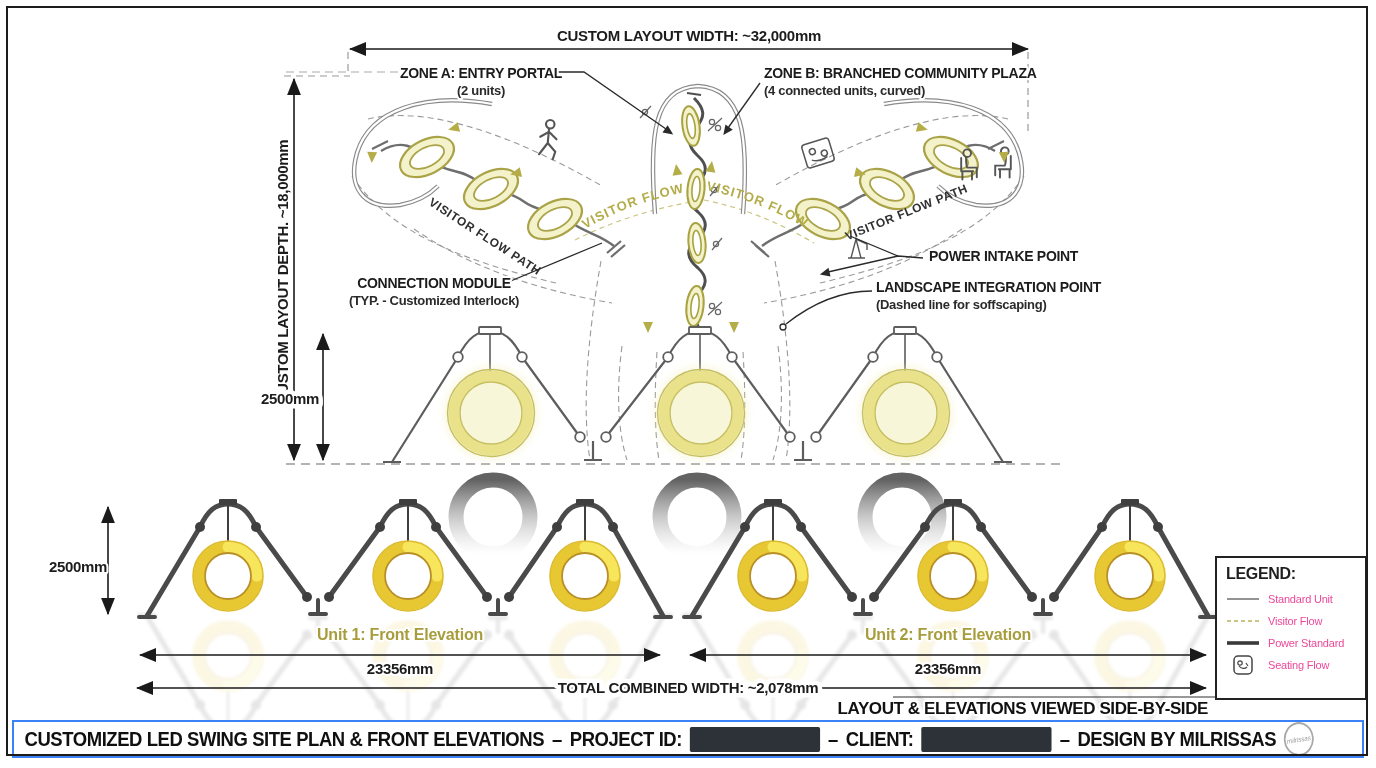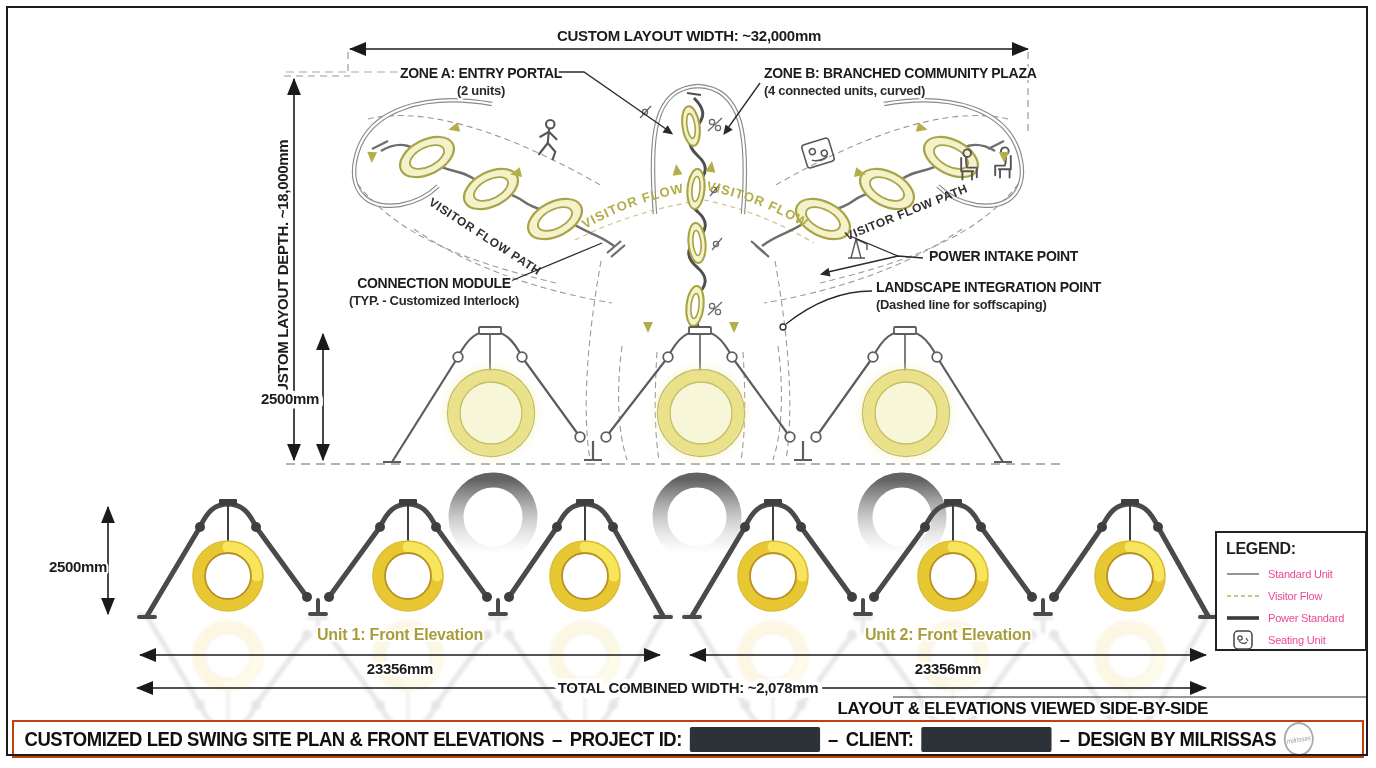--- a/index.html
+++ b/index.html
@@ -11,28 +11,28 @@
   .halo8{paint-order:stroke;stroke:#ffffff;stroke-width:9px;stroke-linejoin:round;}
   .dimtxt{font-size:15px;font-weight:700;fill:#1c1c1c;letter-spacing:-0.3px;}
   .lbl{font-size:14px;font-weight:700;fill:#1c1c1c;letter-spacing:-0.3px;}
   .sub{font-size:13px;font-weight:700;fill:#2a2a2a;letter-spacing:-0.3px;}
   .flowblack{font-size:12px;font-weight:700;fill:#2f2f2f;letter-spacing:0.6px;}
   .flowolive{font-size:13px;font-weight:700;fill:#b3ac49;letter-spacing:1.1px;}
   .unitlbl{font-size:16px;font-weight:700;fill:#a89d3d;letter-spacing:-0.2px;}
   .note{font-size:17px;font-weight:700;fill:#111;letter-spacing:-0.4px;}
 
   
-  .legend{left:1215px;top:531px;width:152px;height:120px;border:2px solid #222;
+  .legend{left:1215px;top:556px;width:152px;height:144px;border:2px solid #222;
           background:#fff;box-sizing:border-box;padding:7px 9px 0 9px;}
   .legend-title{font-size:16px;font-weight:700;letter-spacing:-0.3px;margin-bottom:5px;}
   .legend-row{display:flex;align-items:center;gap:8px;height:22px;}
   .legend-label{font-size:11px;letter-spacing:-0.2px;color:#ec4899;}
 
   
-  .titlebar{left:12px;top:720px;width:1352px;height:38px;border:2px solid #c2410c;
+  .titlebar{left:12px;top:720px;width:1352px;height:38px;border:2px solid #3b82f6;
             background:#fff;box-sizing:border-box;display:flex;align-items:center;overflow:hidden;}
   .tb-inner{transform:scaleX(0.88);transform-origin:0 50%;display:flex;align-items:center;
             gap:9px;padding:0 12px;white-space:nowrap;font-size:21px;font-weight:700;
             letter-spacing:-0.5px;color:#101010;}
   .redact{width:148px;height:25px;background:#2c3237;border-radius:2px;flex:0 0 auto;}
   .logo{width:30px;height:30px;border:2px solid #a9a9a9;border-radius:50%;color:#9a9a9a;
         display:flex;align-items:center;justify-content:center;font-size:7px;font-style:italic;
         font-weight:400;letter-spacing:0;transform:rotate(-8deg);flex:0 0 auto;}
   .frame{left:6px;top:6px;width:1362px;height:750px;border:2px solid #1c1c1c;box-sizing:border-box;pointer-events:none;}
 </style>
@@ -346,21 +346,21 @@
         <line x1="1" y1="6" x2="33" y2="6" stroke="#3a3a3a" stroke-width="3.6"></line>
       </svg>
     <span class="legend-label">Power Standard</span>
   </div>
   <div class="legend-row">
     <svg width="34" height="20">
       <rect x="8" y="1" width="18" height="18" rx="4" fill="none" stroke="#444" stroke-width="1.5"></rect>
       <circle cx="14" cy="8" r="2.2" fill="none" stroke="#444" stroke-width="1.2"></circle>
       <path d="M13,11 C15,14 19,14 21,12 M20,8 l2,3" fill="none" stroke="#444" stroke-width="1.2"></path>
     </svg>
-    <span class="legend-label">Seating Unit</span>
+    <span class="legend-label">Seating Flow</span>
   </div>
 </div>
 
 <div class="abs titlebar">
   <div class="tb-inner">
     <span>CUSTOMIZED LED SWING SITE PLAN &amp; FRONT ELEVATIONS</span>
     <span>–</span>
     <span>PROJECT ID:</span>
     <span class="redact"></span>
     <span>–</span>

